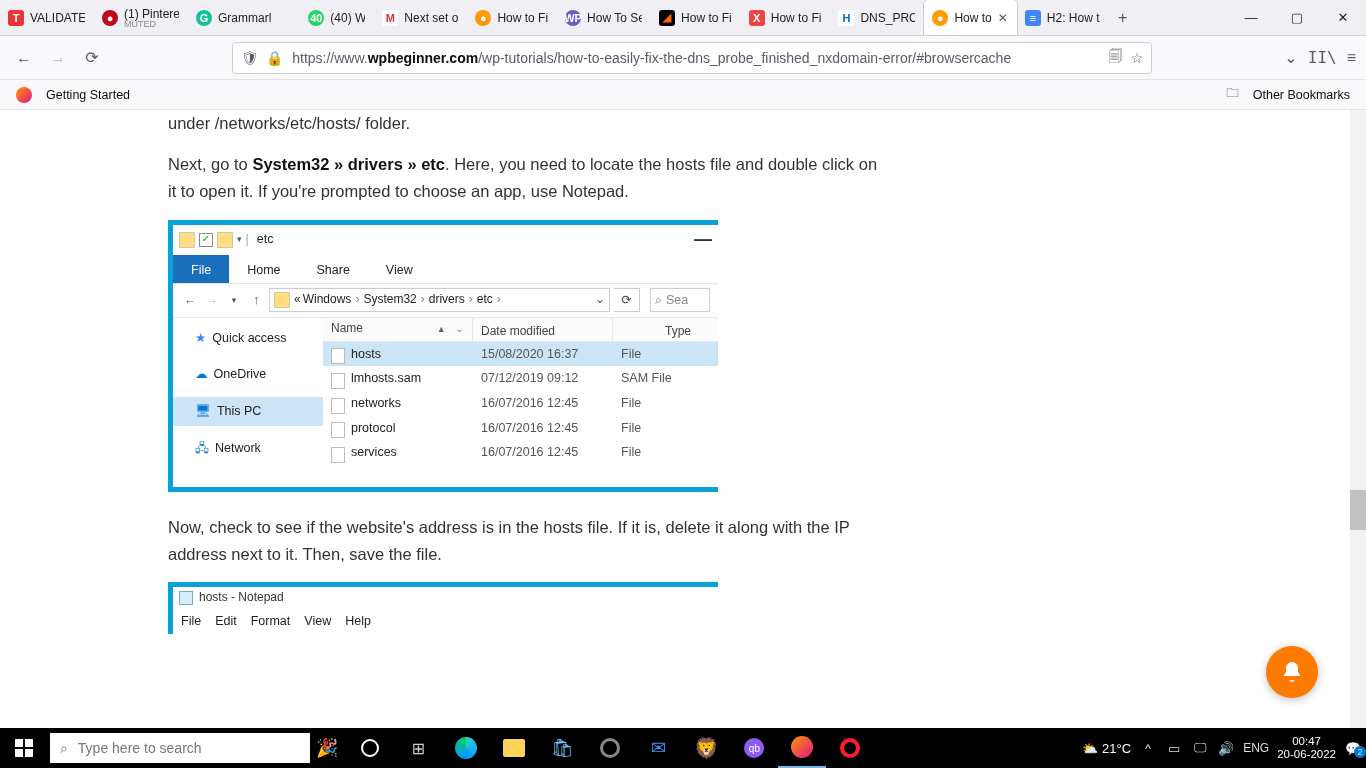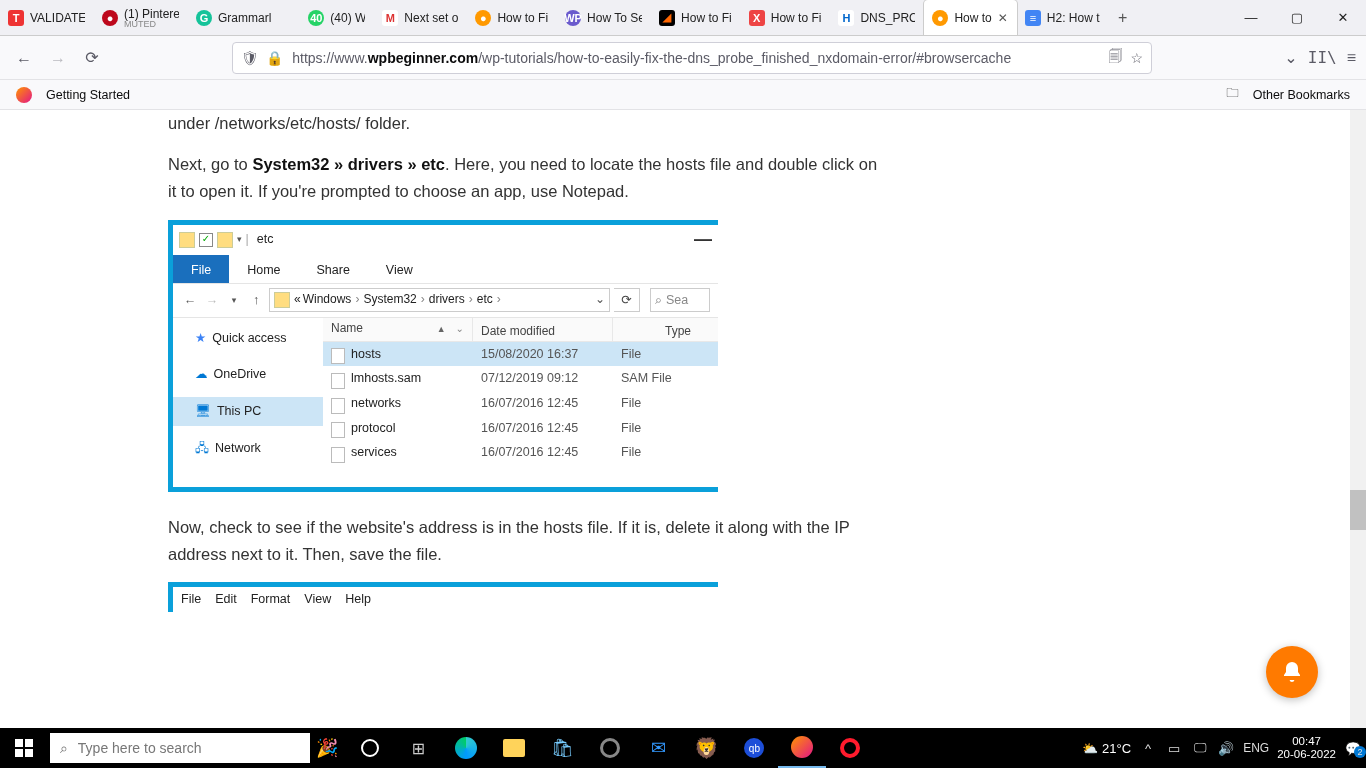--- a/index.html
+++ b/index.html
@@ -292,20 +292,24 @@
                 <div class="c2">16/07/2016 12:45</div>
                 <div class="c3">File</div>
               </div></div>
         </div>
       </div>
     </div>
 
     <p>Now, check to see if the website's address is in the hosts file. If it is, delete it along with the IP address next to it. Then, save the file.</p>
 
     <div class="notepad">
+      <div class="np-title">
+        <span class="np-ico"></span>
+        <span>hosts - Notepad</span>
+      </div>
       <div class="np-menu">
         <span>File</span>
         <span>Edit</span>
         <span>Format</span>
         <span>View</span>
         <span>Help</span>
       </div>
     </div>
   </div>
 </div>
@@ -353,21 +357,21 @@
     <div class="ti">
         <span style="width:20px;height:20px;border:3px solid #888;border-radius:50%;display:inline-block"></span>
       </div>
     <div class="ti">
         <span style="color:#39f;font-size:18px">✉</span>
       </div>
     <div class="ti">
         <span style="color:#f60;font-size:20px">🦁</span>
       </div>
     <div class="ti">
-        <span style="width:20px;height:20px;border-radius:50%;background:#1d4ed8;color:#fff;font-size:10px;display:inline-flex;align-items:center;justify-content:center">qb</span>
+        <span style="width:20px;height:20px;border-radius:50%;background:#8b5cf6;color:#fff;font-size:10px;display:inline-flex;align-items:center;justify-content:center">qb</span>
       </div>
     <div class="ti" style="border-bottom:2px solid #76b9ed">
         <span style="width:22px;height:22px;border-radius:50%;background:linear-gradient(135deg,#ff9500,#e31587);display:inline-block"></span>
       </div>
     <div class="ti">
         <span style="width:20px;height:20px;border:4px solid #ff1b2d;border-radius:50%;display:inline-block"></span>
       </div>
   </div>
   <div class="tray">
     <div class="weather">

